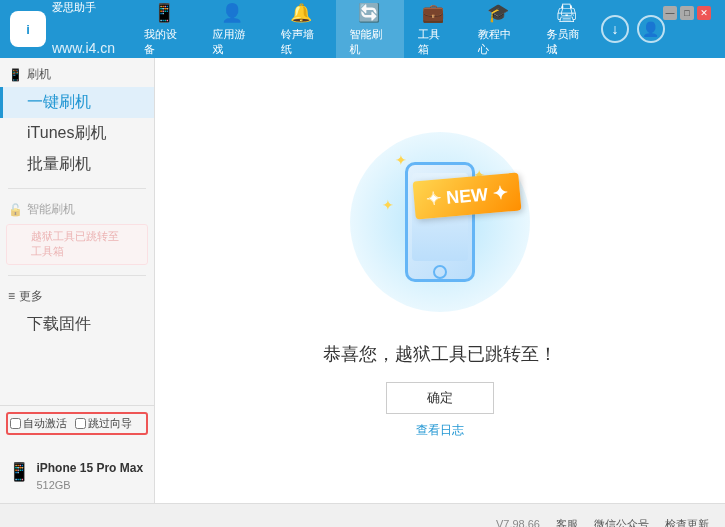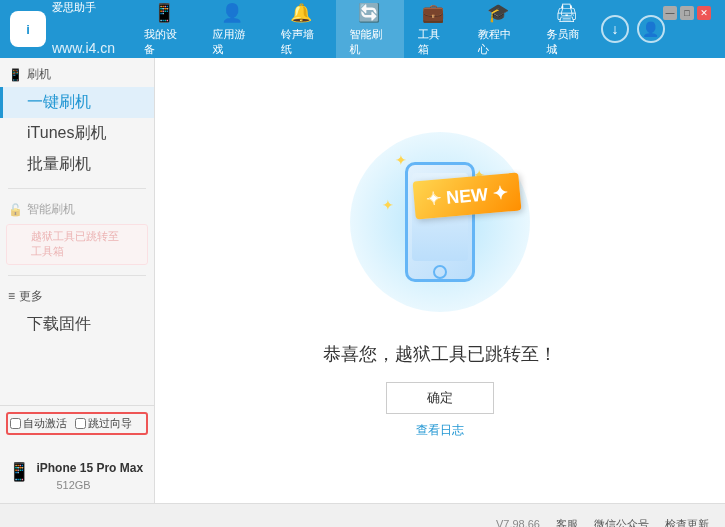--- a/index.html
+++ b/index.html
@@ -186,21 +186,21 @@
     .check-item input[type="checkbox"] { width: 11px; height: 11px; }
     .device-info {
       display: flex;
       align-items: flex-start;
       gap: 6px;
       padding: 4px 2px;
     }
     .device-icon { color: #2196d3; font-size: 18px; margin-top: 2px; }
     .device-details { font-size: 11px; color: #333; line-height: 1.5; }
     .device-name { font-weight: bold; font-size: 12px; color: #333; }
-    .device-sub { color: #888; margin-left: 20px; }
+    .device-sub { color: #888; }
 
     
     .content-area {
       flex: 1;
       display: flex;
       flex-direction: column;
       align-items: center;
       justify-content: center;
       background: white;
       position: relative;

